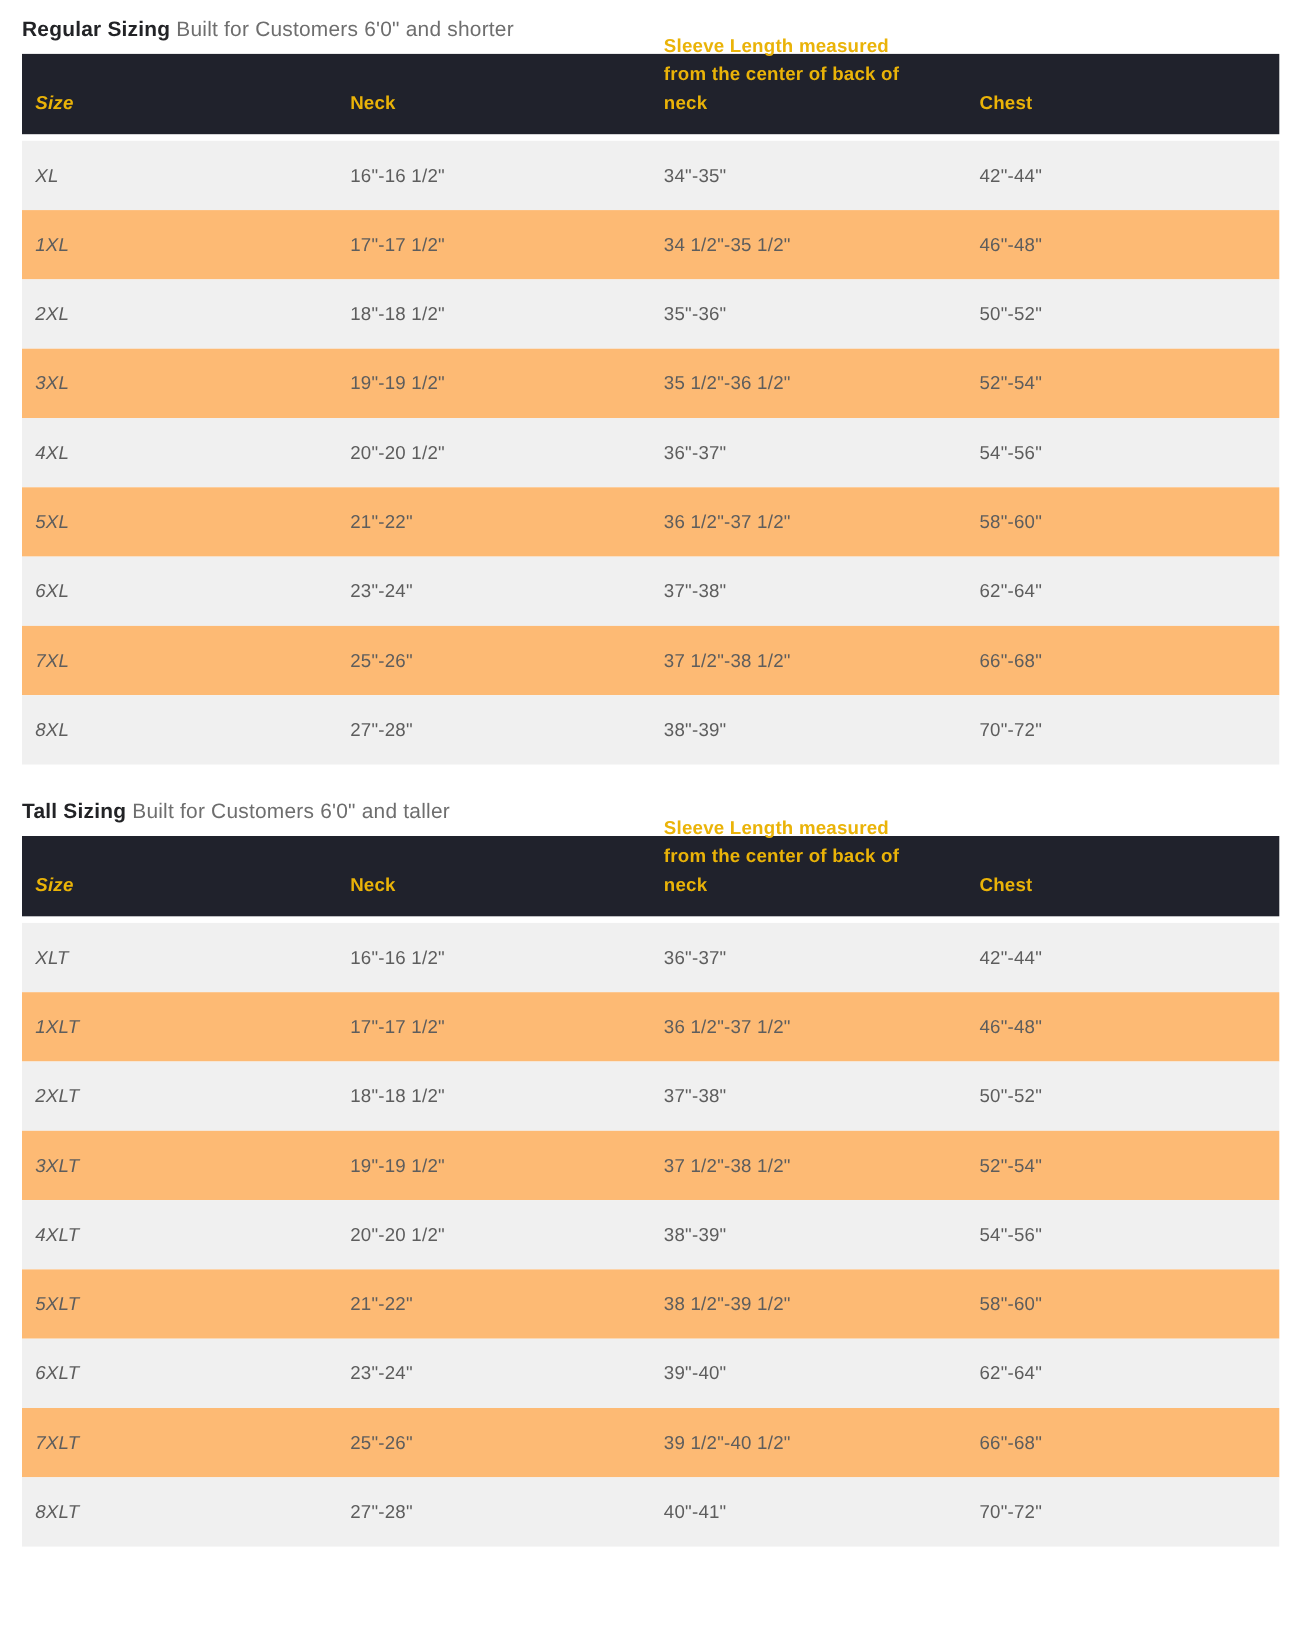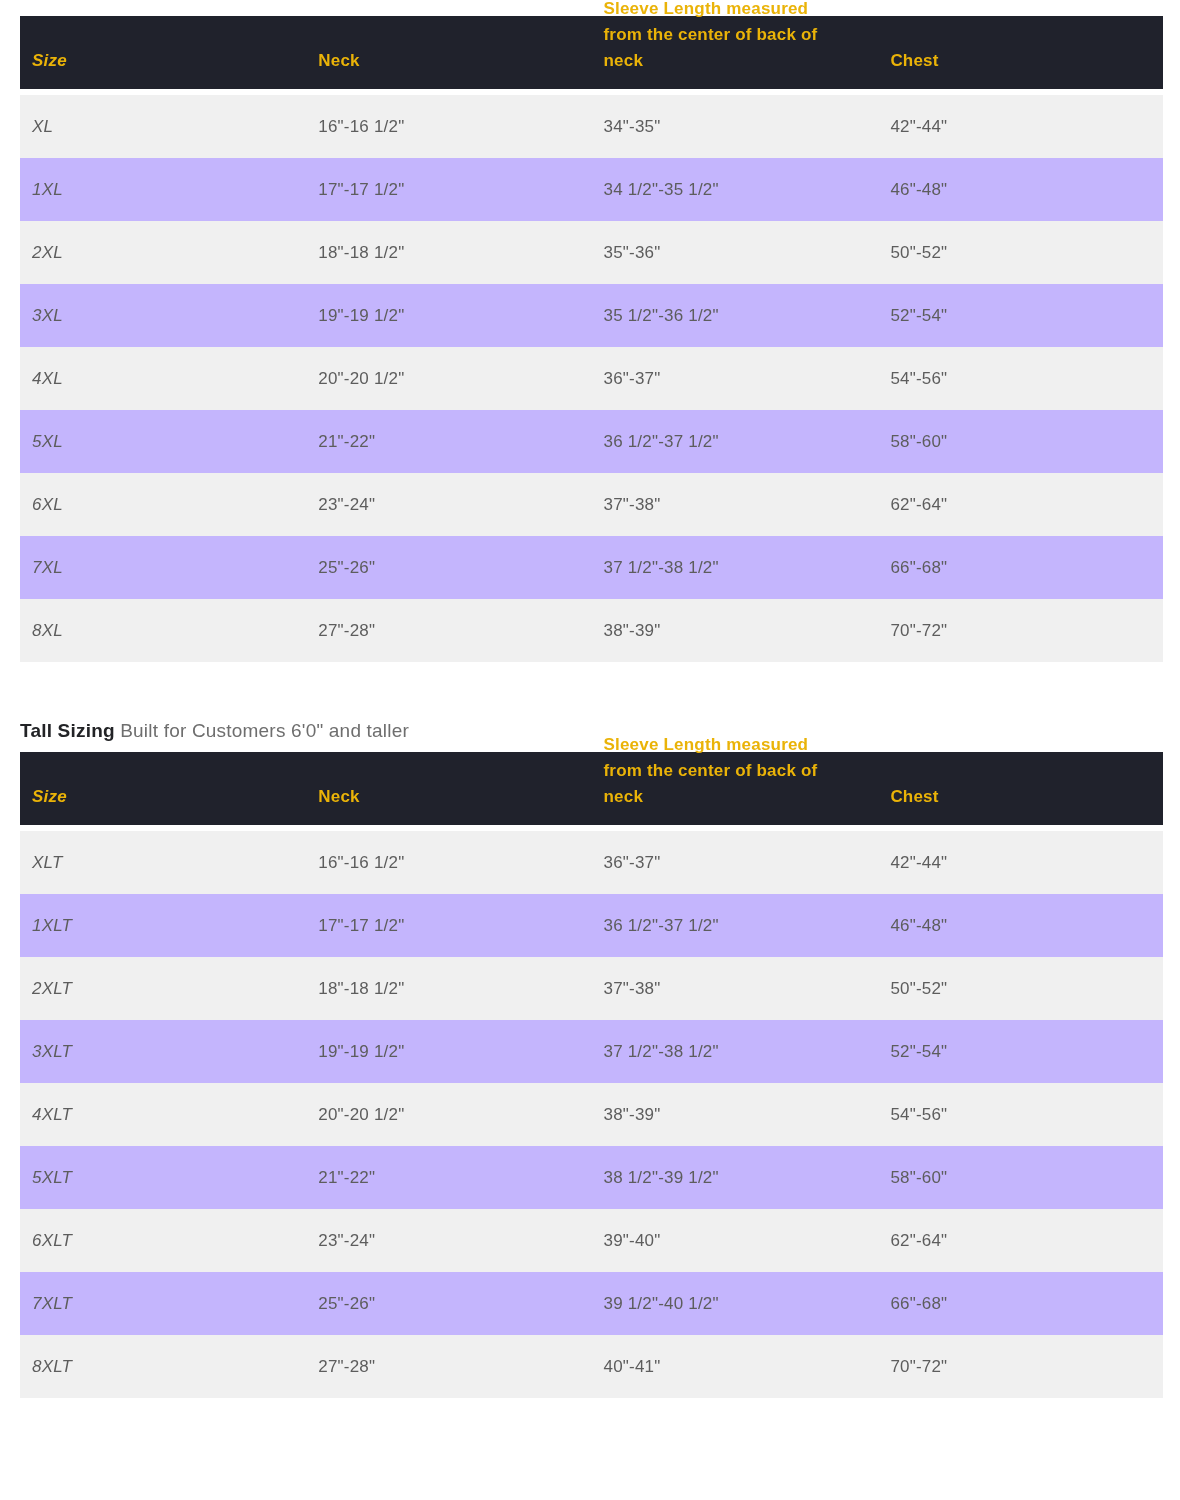--- a/index.html
+++ b/index.html
@@ -8,21 +8,21 @@
     font-family: "Liberation Sans", sans-serif;
     width: 1180px;
     height: 1500px;
     overflow: hidden;
   }
   .page {
     padding: 16px 17px 0 20px;
     width: 1180px;
   }
   .chart-section { margin: 0; }
-  .chart-section + .chart-section { margin-top: 57px; }
+  .chart-section + .chart-section { margin-top: 32px; }
   .chart-title {
     font-size: 19px;
     line-height: 24px;
     margin: 0 0 9px 0;
     letter-spacing: 0.2px;
   }
   .title-bold { font-weight: 700; color: #222326; }
   .title-rest { font-weight: 400; color: #6e6e6e; }
 
   .t-header {
@@ -41,41 +41,42 @@
     line-height: 26px;
     letter-spacing: 0.2px;
   }
   .t-hcell span { display: inline-block; }
   .t-hcell.col-2 span { max-width: 242px; }
 
   .t-row {
     display: flex;
     height: 63px;
     align-items: center;
-    background: #c4b5fd;
+    background: #fdba74;
   }
   .t-row:nth-child(odd) { background: #f0f0f0; }
   .t-cell {
     padding: 0 12px;
     font-size: 17px;
     color: #5d5d5d;
     letter-spacing: 0.2px;
     white-space: nowrap;
   }
   .col-0 { width: 25.05%; font-style: italic; }
   .col-1 { width: 24.95%; }
   .col-2 { width: 25.10%; }
   .col-3 { width: 24.90%; }
 </style>
 </head>
 <body>
 
 <div class="page">
 
   <section class="chart-section">
+    <h2 class="chart-title"><span class="title-bold">Regular Sizing</span> <span class="title-rest">Built for Customers 6'0" and shorter</span></h2>
     <div class="size-table">
       <div class="t-header">
           <div class="t-hcell col-0">
             <span>Size</span>
           </div>
           <div class="t-hcell col-1">
             <span>Neck</span>
           </div>
           <div class="t-hcell col-2">
             <span>Sleeve Length measured from the center of back of neck</span>

